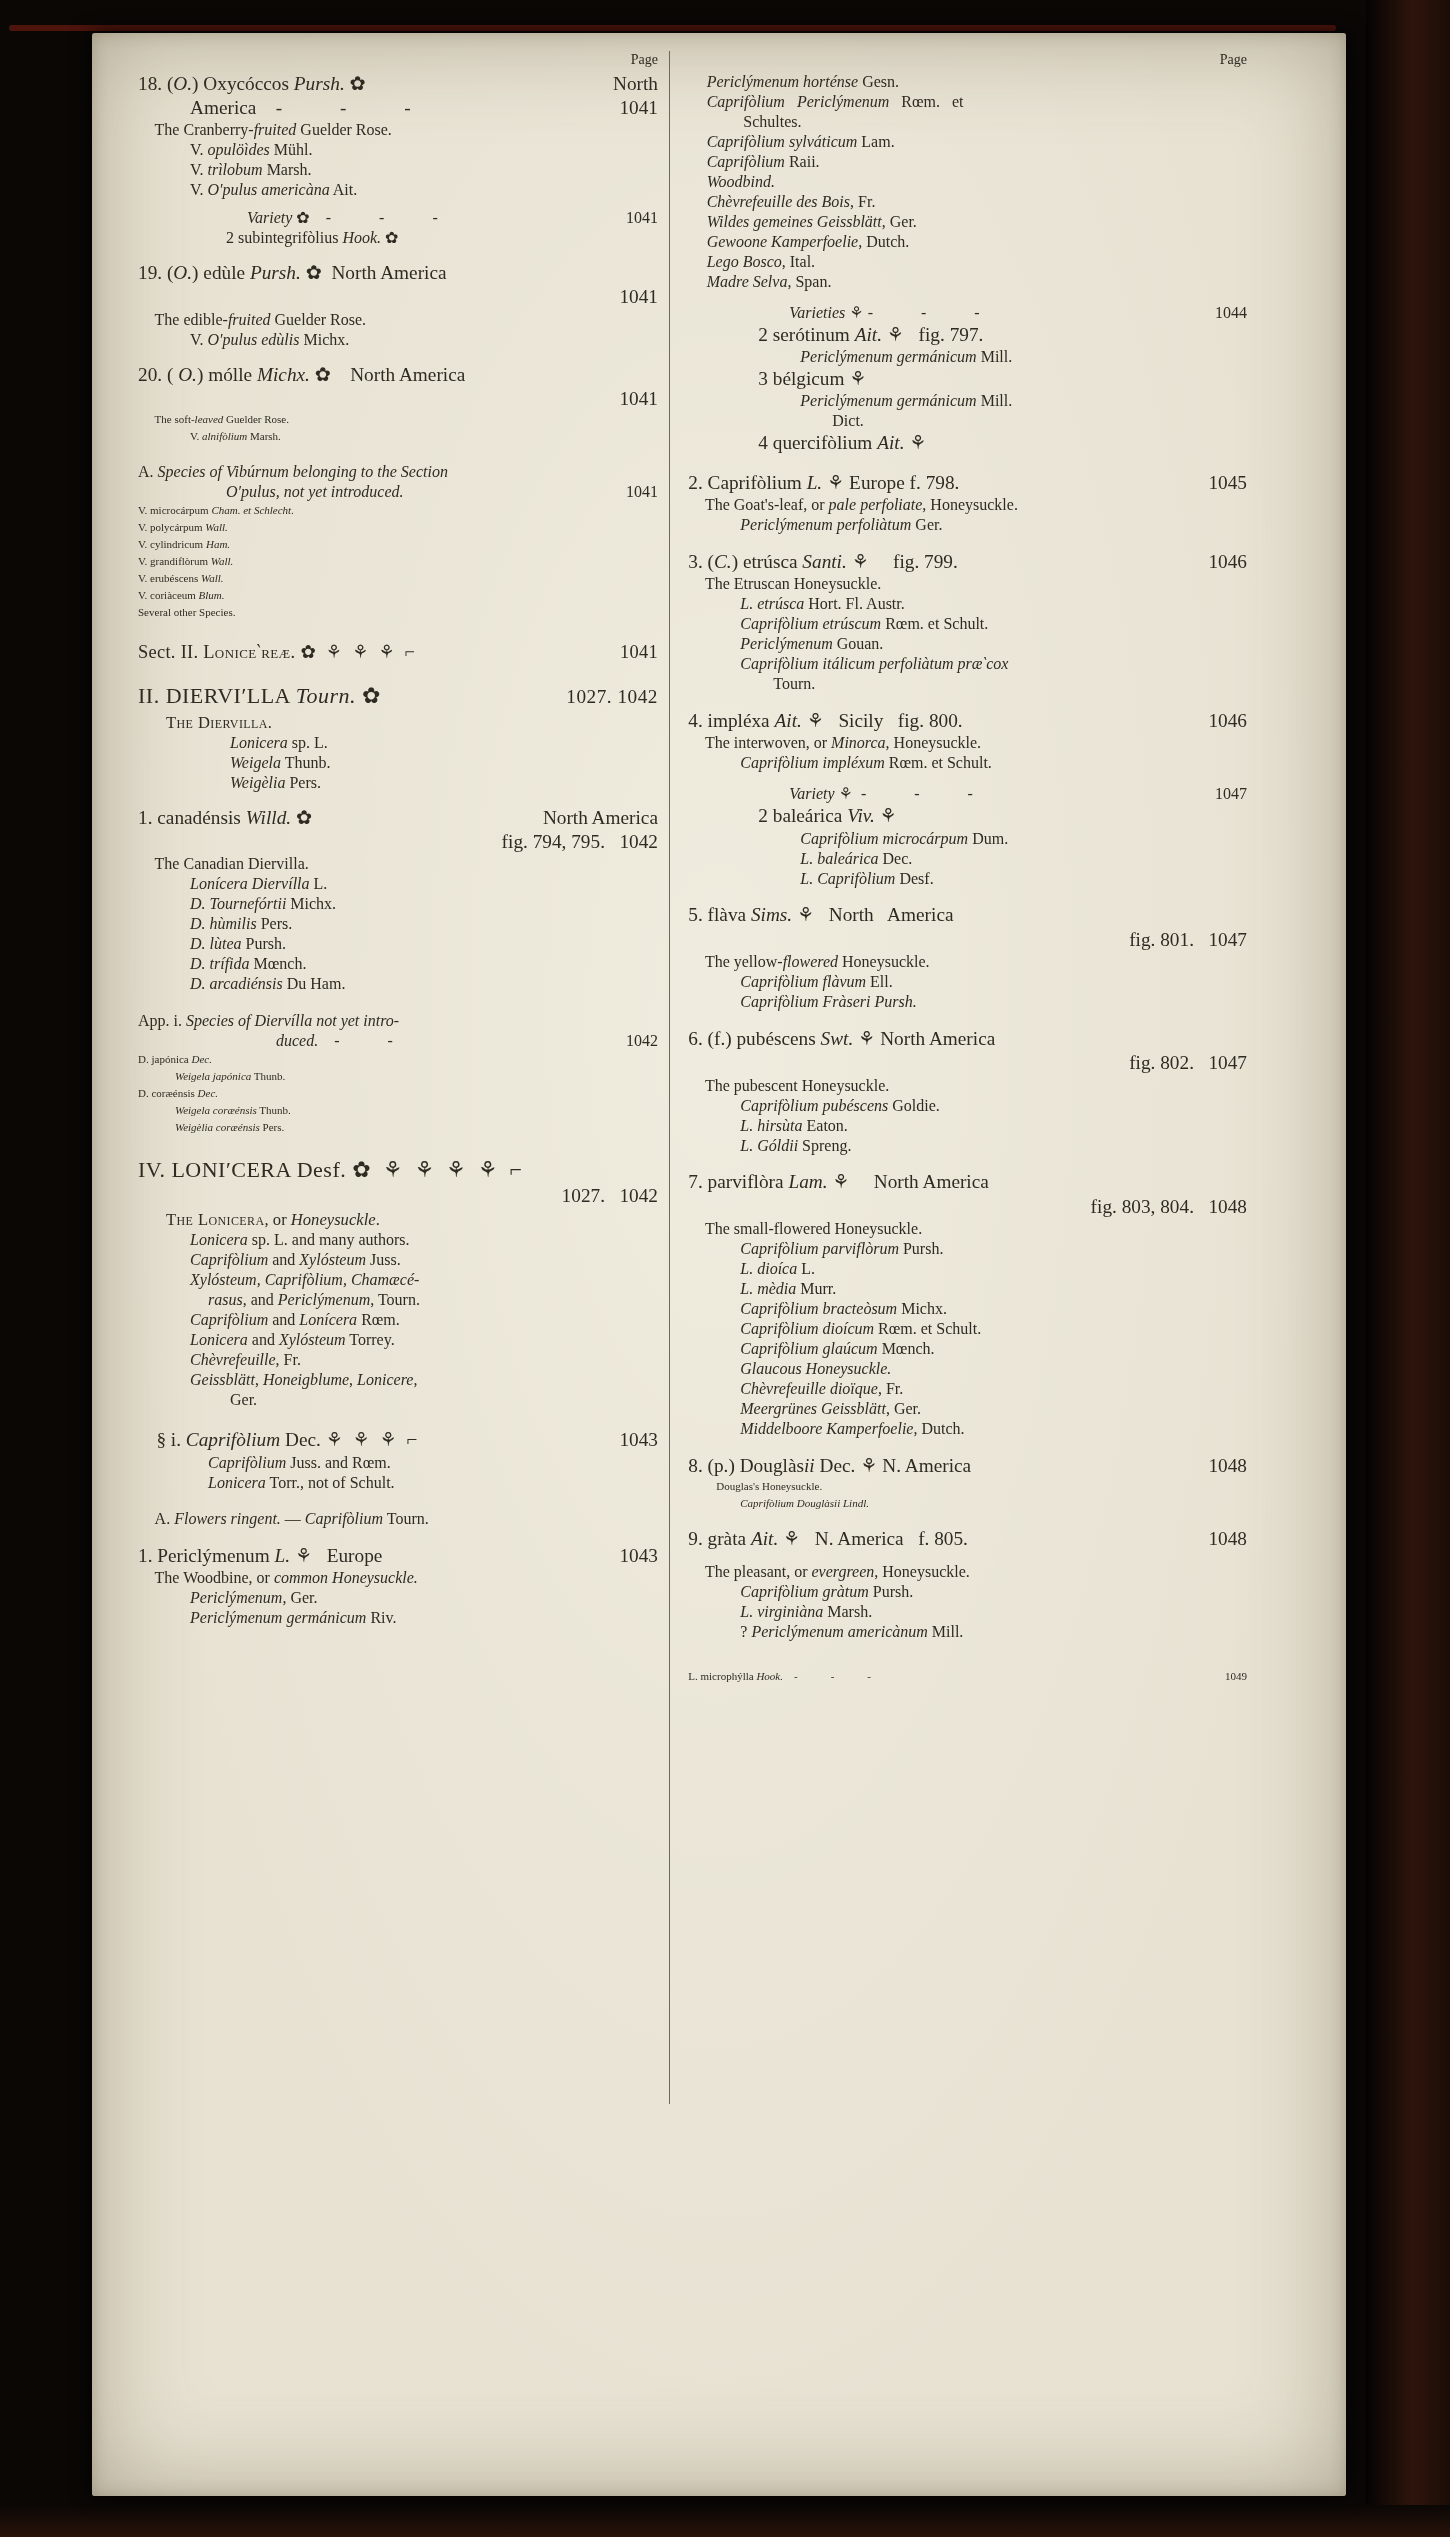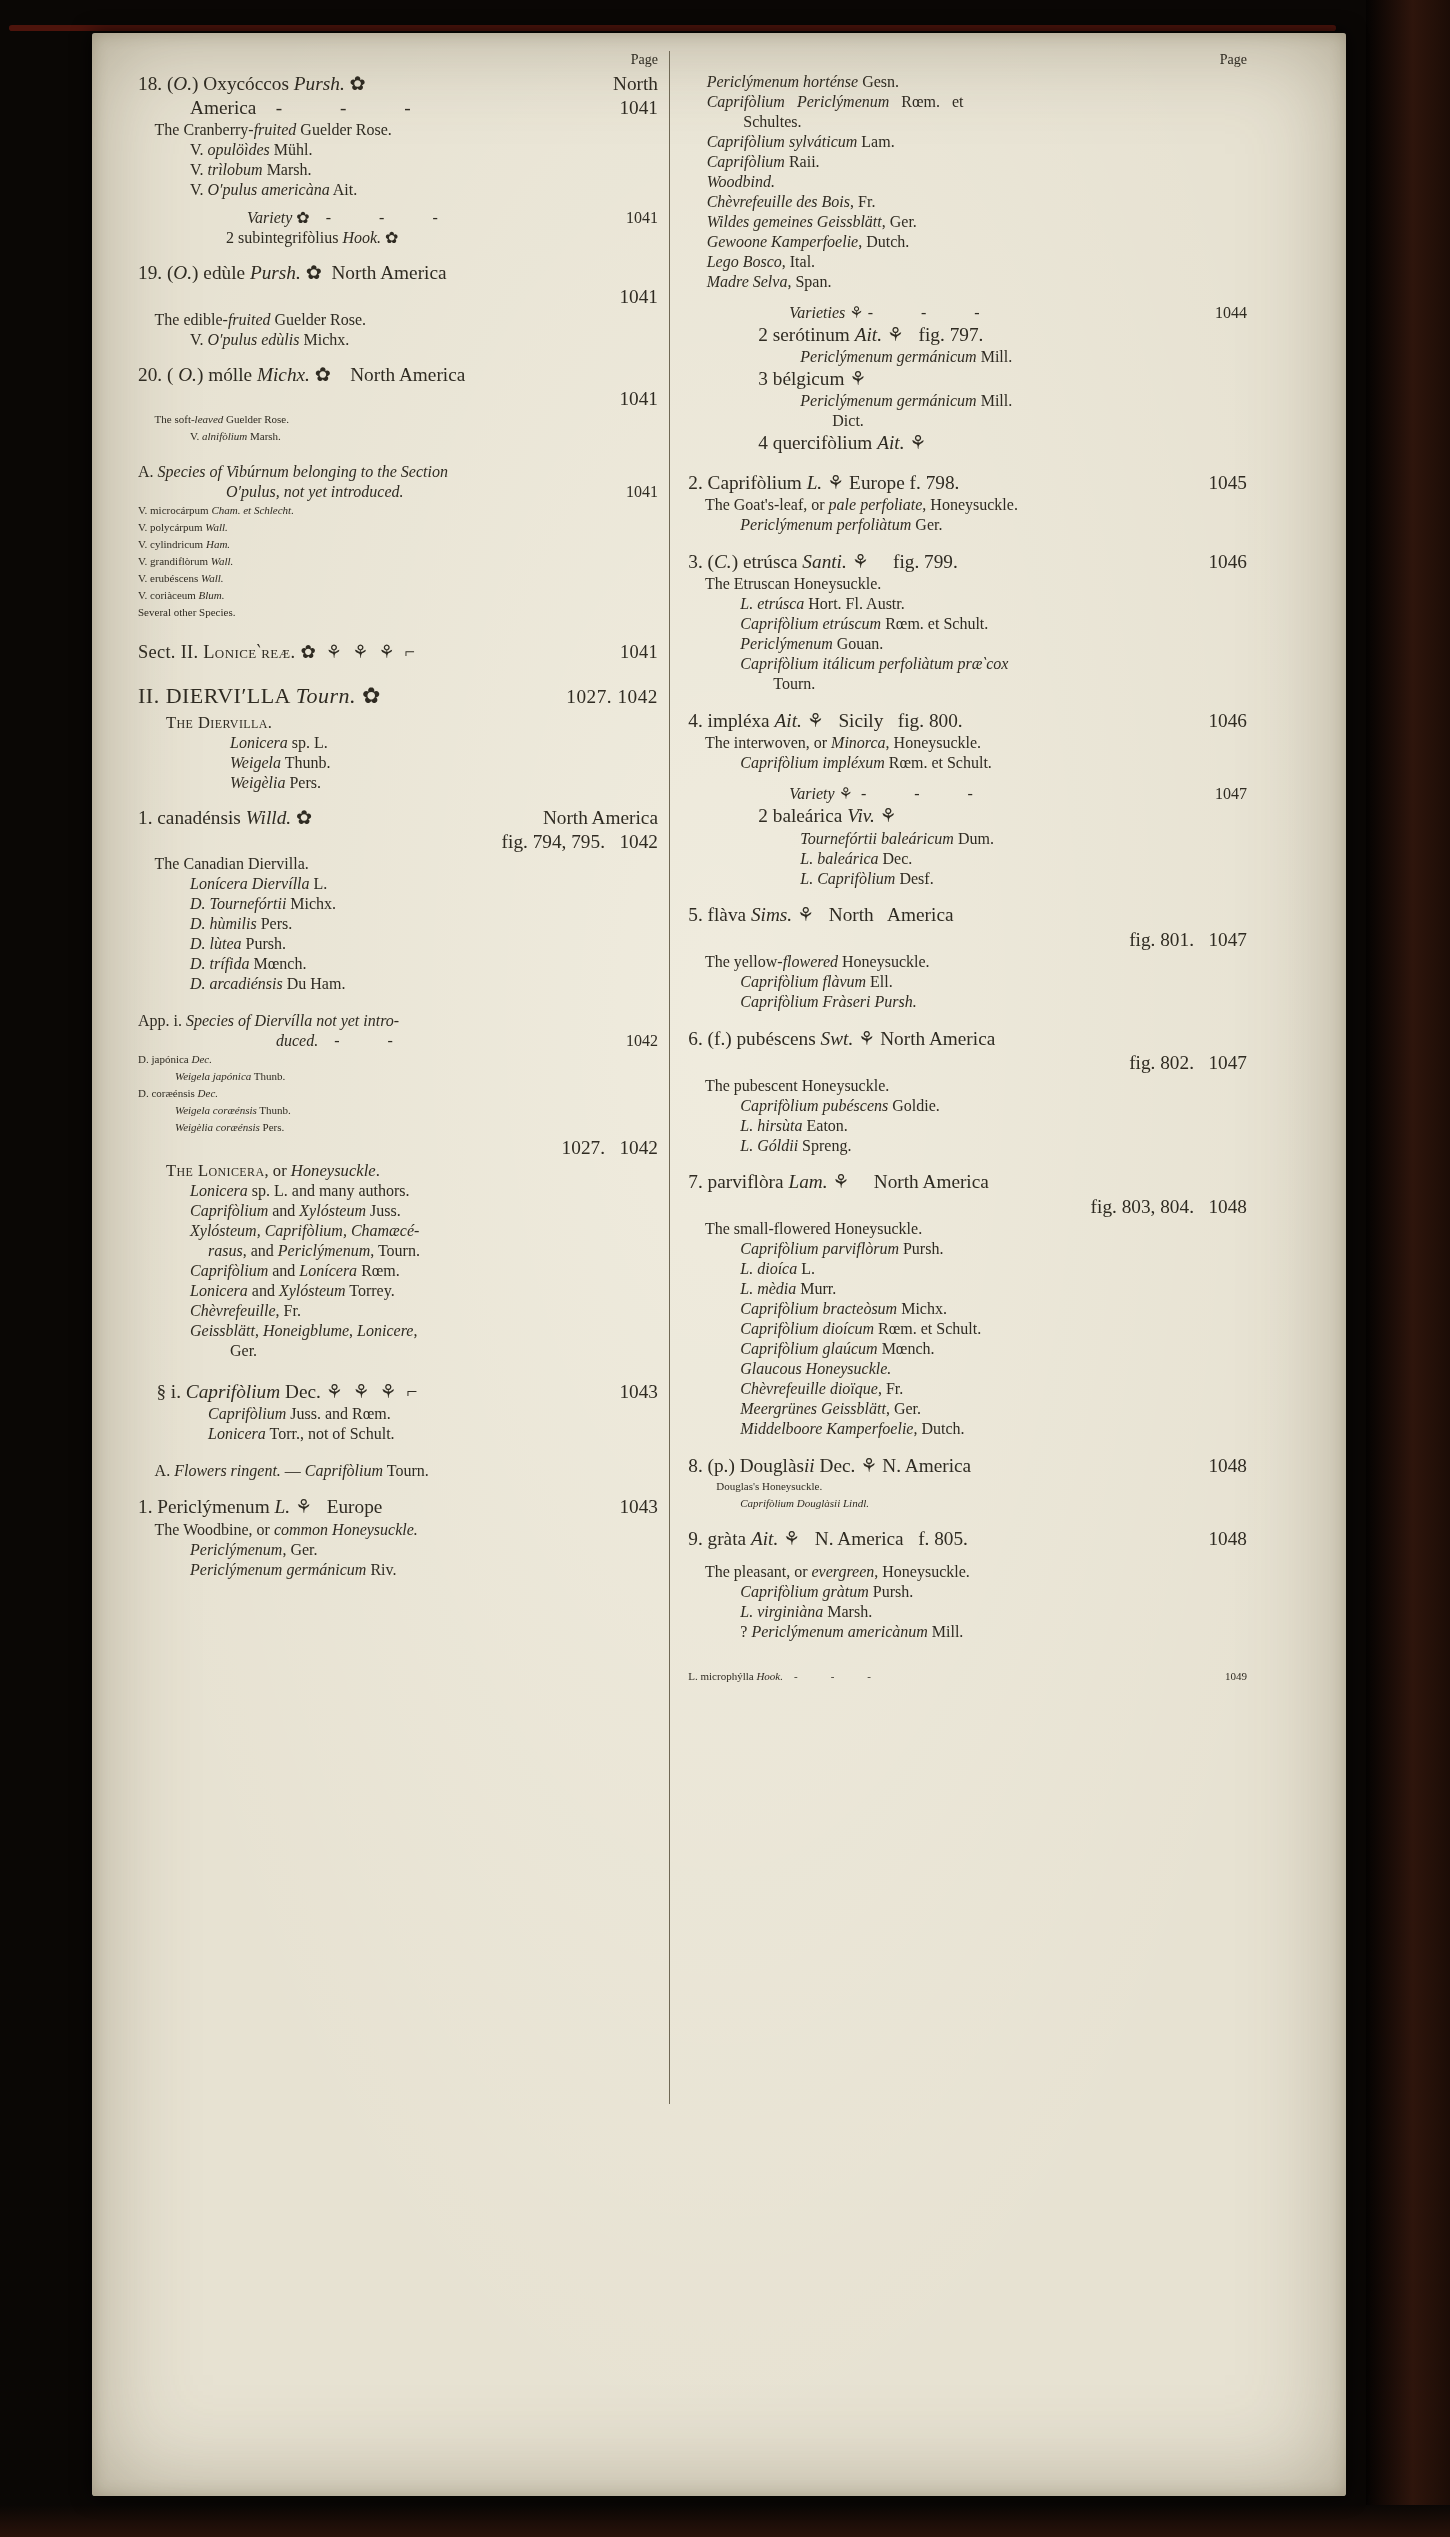--- a/index.html
+++ b/index.html
@@ -222,20 +222,23 @@
         </div>
         <div class="line tn">
           <span class="lt">D. coræénsis <i>Dec.</i></span>
         </div>
         <div class="line tn" style="padding-left: 37px;">
           <span class="lt"><i>Weigela coræénsis</i> Thunb.</span>
         </div>
         <div class="line tn" style="padding-left: 37px;">
           <span class="lt"><i>Weigèlia coræénsis</i> Pers.</span>
         </div>
+        <div class="line e2" style="margin-top: 20px;">
+          <span class="lt">IV. LONI′CERA Desf. ✿ ⚘ ⚘ ⚘ ⚘ ⌐</span>
+        </div>
         <div class="line e">
           <span class="lt ra">1027.  1042</span>
         </div>
         <div class="line cap" style="padding-left: 28px;">
           <span class="lt"><span class="sc">The Lonicera</span>, or <i>Honeysuckle</i>.</span>
         </div>
         <div class="line d" style="padding-left: 52px;">
           <span class="lt"><i>Lonicera</i> sp. L. and many authors.</span>
         </div>
         <div class="line d" style="padding-left: 52px;">
@@ -392,21 +395,21 @@
           <span class="lt"><i>Caprifòlium impléxum</i> Rœm. et Schult.</span>
         </div>
         <div class="line d" style="margin-top: 11px; padding-left: 101px;">
           <span class="lt"><i>Variety</i> ⚘ -   -   -</span>
           <span class="rt">1047</span>
         </div>
         <div class="line e" style="padding-left: 70px;">
           <span class="lt">2 baleárica <i>Viv.</i> ⚘</span>
         </div>
         <div class="line d" style="padding-left: 112px;">
-          <span class="lt"><i>Tournefórtii baleáricum</i> Dum.</span>
+          <span class="lt"><i>Caprifòlium microcárpum</i> Dum.</span>
         </div>
         <div class="line d" style="padding-left: 112px;">
           <span class="lt"><i>L. baleárica</i> Dec.</span>
         </div>
         <div class="line d" style="padding-left: 112px;">
           <span class="lt"><i>L. Caprifòlium</i> Desf.</span>
         </div>
         <div class="line e" style="margin-top: 14.7px;">
           <span class="lt">5. flàva <i>Sims.</i> ⚘  North  America</span>
         </div>

